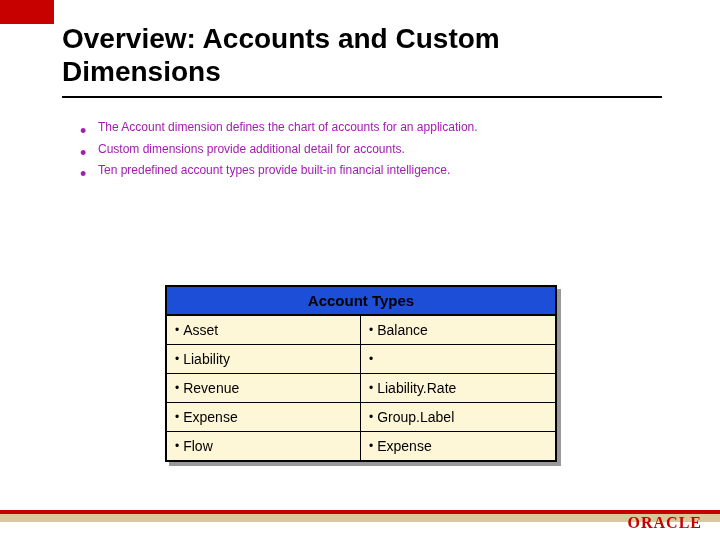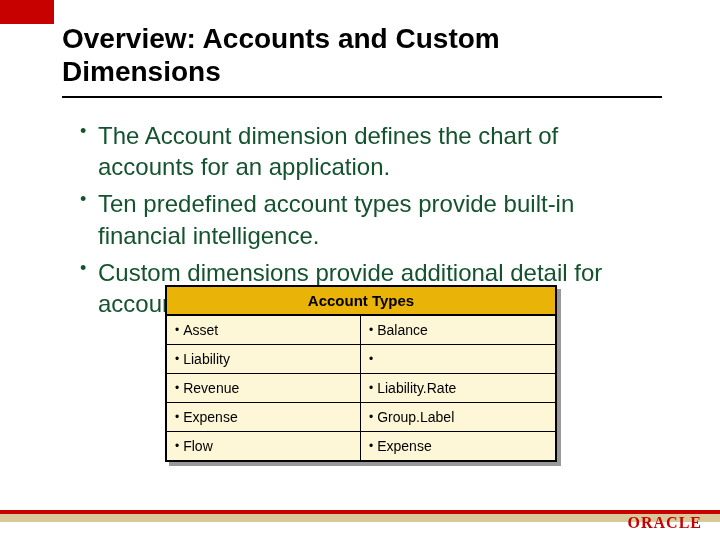--- a/index.html
+++ b/index.html
@@ -1,25 +1,25 @@
 <!DOCTYPE html>
 <html><head>
 <meta charset="utf-8">
 <style>
   * { margin: 0; padding: 0; box-sizing: border-box; }
   html, body { width: 720px; height: 540px; background: #fff; font-family: Arial, Helvetica, sans-serif; }
   .slide { position: relative; width: 720px; height: 532px; overflow: hidden; }
   .red-block { position: absolute; left: 0; top: 0; width: 54px; height: 24px; background: #c70000; z-index: 2; }
   .title { position: absolute; left: 62px; top: 22px; width: 600px; font-size: 28px; font-weight: bold; color: #000; line-height: 1.18; }
   .title-underline { position: absolute; left: 62px; top: 96px; width: 600px; height: 2px; background: #000; }
-  .bullets { position: absolute; left: 80px; top: 120px; width: 580px; font-size: 24px; color: #14532d; line-height: 1.3; }
+  .bullets { position: absolute; left: 80px; top: 120px; width: 580px; font-size: 12px; color: #a21caf; line-height: 1.3; }
   .bullets li { list-style: none; position: relative; padding-left: 18px; margin-bottom: 6px; }
   .bullets li::before { content: "•"; position: absolute; left: 0; top: 0; font-size: 18px; }
   .table-wrap { position: absolute; left: 165px; top: 285px; width: 392px; border: 2px solid #000; box-shadow: 4px 4px 0 rgba(0,0,0,0.4); }
-  .table-header { background: #eab308; text-align: center; font-weight: bold; font-size: 15px; padding: 5px 0; border-bottom: 2px solid #000; }
+  .table-header { background: #1d4ed8; text-align: center; font-weight: bold; font-size: 15px; padding: 5px 0; border-bottom: 2px solid #000; }
   .table-body { background: #fdf6d7; }
   .table-row { display: flex; border-bottom: 1px solid #000; }
   .table-row:last-child { border-bottom: none; }
   .table-cell { width: 50%; padding: 6px 8px; font-size: 14px; border-right: 1px solid #000; display: flex; align-items: center; }
   .table-cell:last-child { border-right: none; }
   .cell-bullet { margin-right: 4px; font-size: 12px; }
   .footer-red { position: absolute; left: 0; bottom: 18px; width: 720px; height: 4px; background: #c70000; }
   .footer-tan { position: absolute; left: 0; bottom: 10px; width: 720px; height: 8px; background: #d9c89a; }
   .logo { position: absolute; right: 18px; bottom: 0; font-family: Liberation Serif, serif; font-weight: bold; font-size: 16px; letter-spacing: 1px; color: #c70000; }
 </style>
@@ -27,22 +27,22 @@
 <body>
 
 <div class="slide">
   <div class="red-block"></div>
 
   <h1 class="title">Overview: Accounts and Custom Dimensions</h1>
   <div class="title-underline"></div>
 
   <ul class="bullets">
     <li>The Account dimension defines the chart of accounts for an application.</li>
+    <li>Custom dimensions provide additional detail for accounts.</li>
     <li>Ten predefined account types provide built-in financial intelligence.</li>
-    <li>Custom dimensions provide additional detail for accounts.</li>
   </ul>
 
   <div class="table-wrap">
     <div class="table-header">Account Types</div>
     <div class="table-body">
       <div class="table-row">
         <div class="table-cell">
             <span class="cell-bullet">•</span>
             <span>Asset</span>
           </div>

